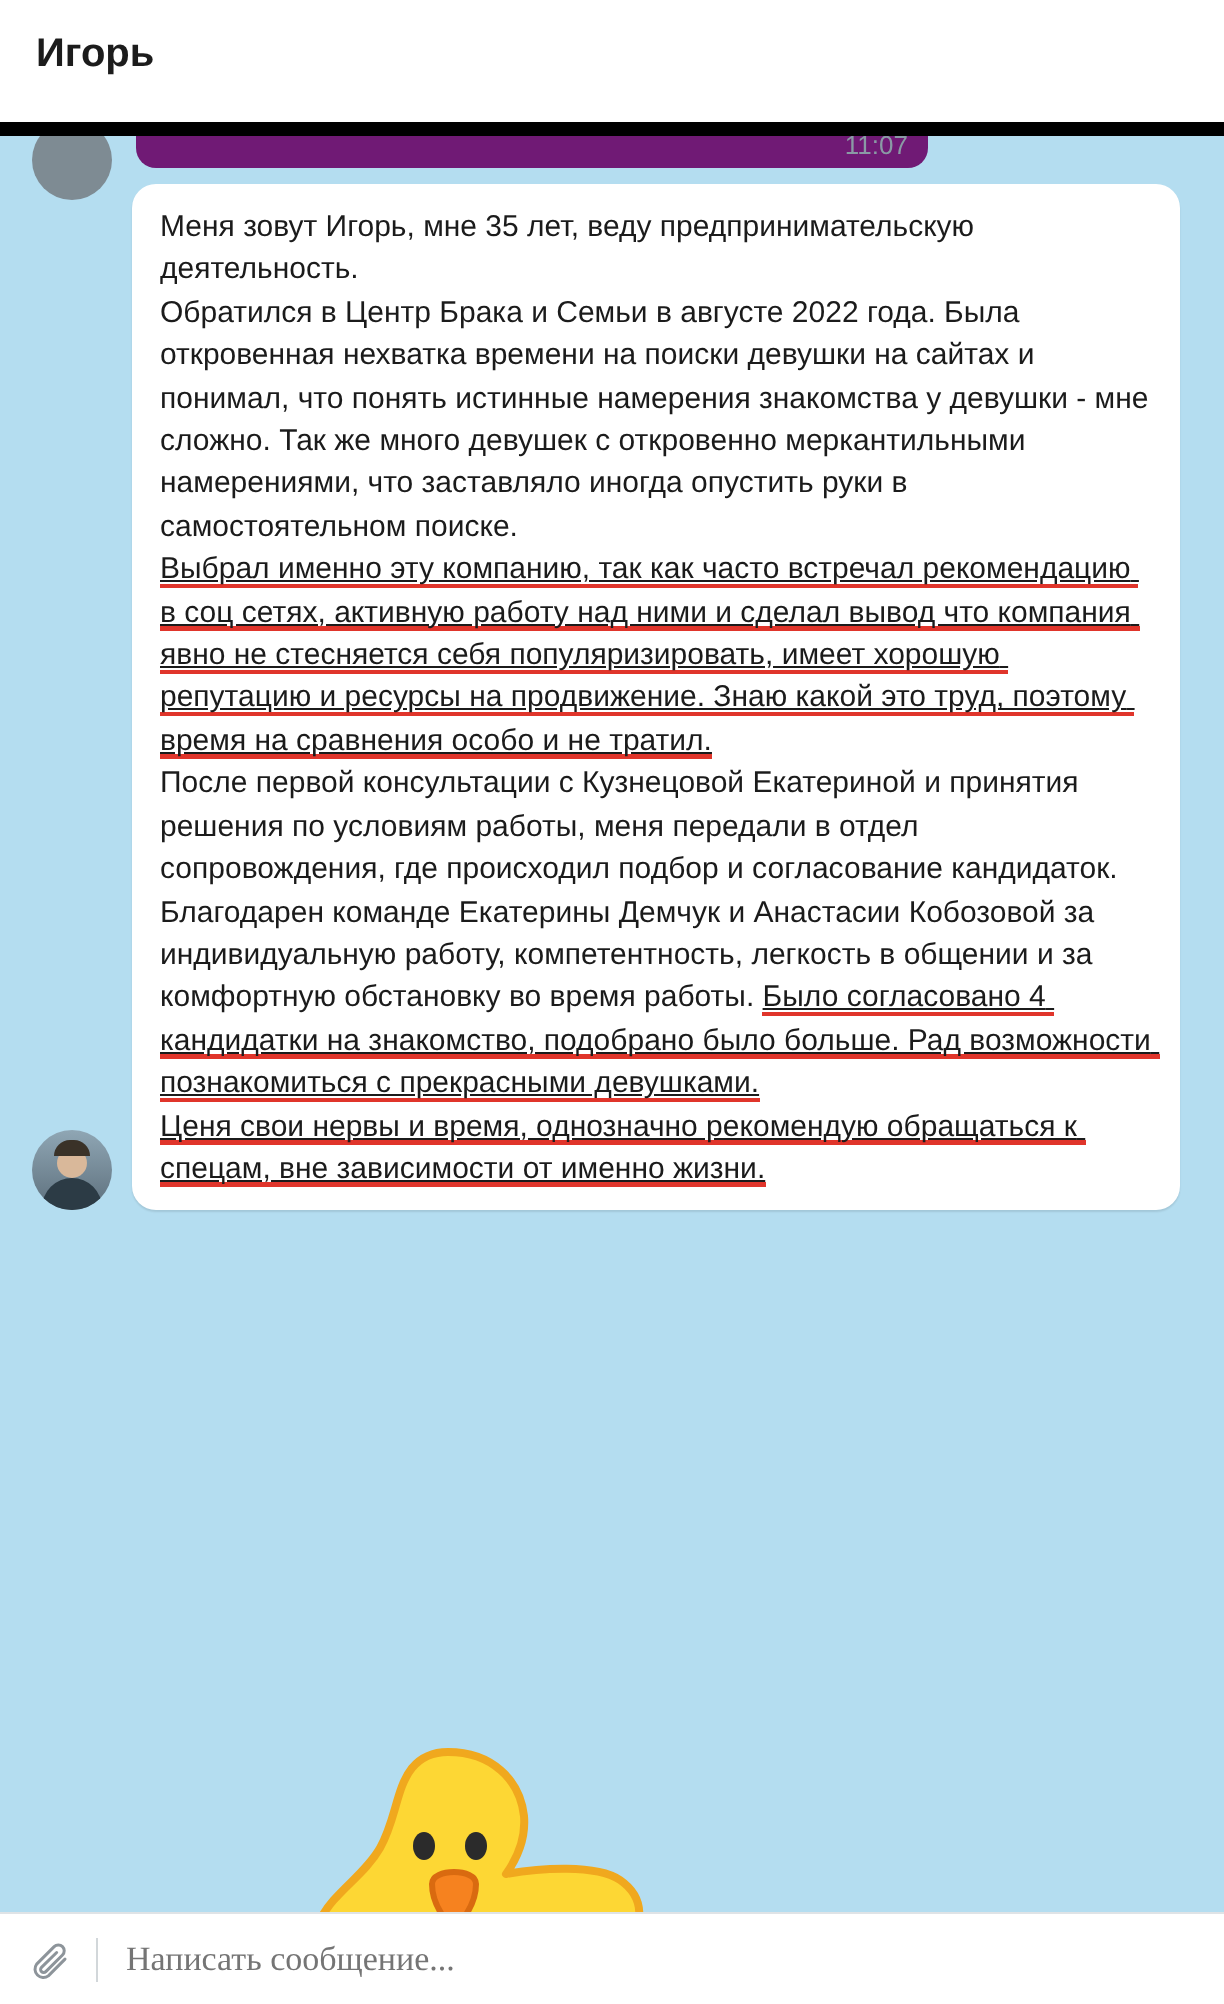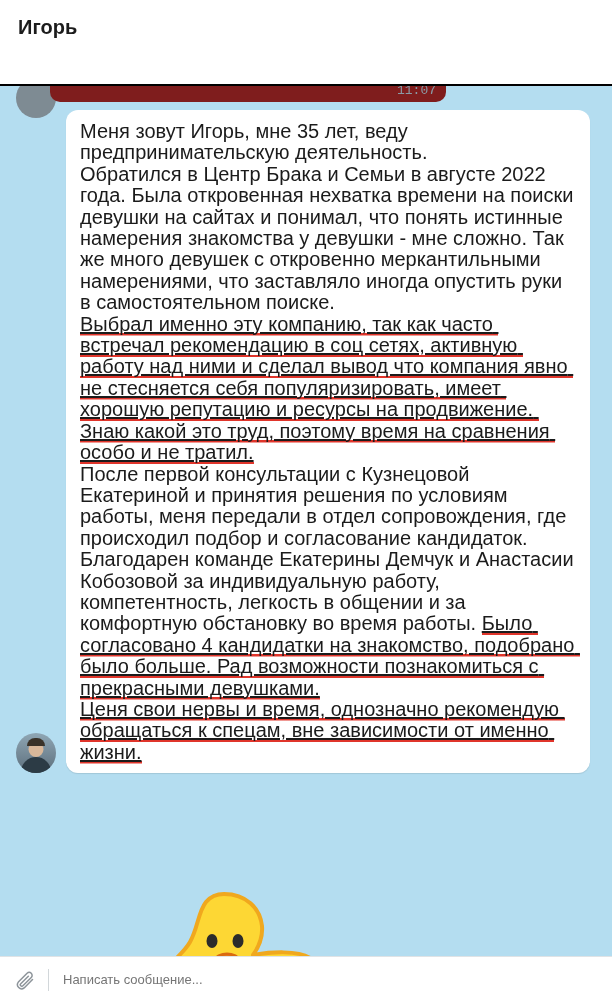--- a/index.html
+++ b/index.html
@@ -14,23 +14,23 @@
     position: relative;
     width: 612px; height: 1002px;
     background: #ffffff;
     display: flex;
     flex-direction: column;
   }
 
   
   .header {
     flex: 0 0 auto;
-    height: 86px;
-    background: #ffffff;
-    border-bottom: 2px solid #000000;
+    height: 68px;
+    background: #ffffff;
+    border-bottom: 7px solid #000000;
     padding: 14px 18px 10px 18px;
   }
   .header-title {
     font-size: 20px;
     font-weight: bold;
     color: #1c1c1c;
     line-height: 26px;
   }
   .header-subtitle {
     font-size: 17px;
@@ -48,27 +48,26 @@
   }
   .chat-scroll {
     position: absolute;
     inset: 0;
     padding: 0 10px 0 10px;
   }
 
   
   .prev-bubble {
     position: absolute;
-    left: 50px;
+    left: 68px;
     top: -16px;
     width: 396px;
     height: 32px;
-    background: #7f1d1d;
+    background: #701a75;
     border-radius: 10px;
-    font-family: Liberation Mono, monospace;
   }
   .prev-bubble .time-chip {
     position: absolute;
     right: 10px;
     bottom: 4px;
     font-size: 13px;
     color: #8a9aa5;
   }
   .prev-avatar {
     position: absolute;
@@ -123,21 +122,21 @@
     position: relative;
     margin-left: 66px;
     margin-right: 22px;
     background: #ffffff;
     border-radius: 12px;
     padding: 11px 14px 10px 14px;
     box-shadow: 0 1px 1px rgba(0,0,0,0.10);
   }
   .bubble p {
     margin: 0;
-    font-size: 20px;
+    font-size: 15px;
     line-height: 21.4px;
     color: #1b1b1b;
     white-space: pre-wrap;
   }
   .bubble .u {
     
     background-image: linear-gradient(#e0352b, #e0352b);
     background-repeat: no-repeat;
     background-size: 100% 2.5px;
     background-position: 0 100%;
@@ -181,23 +180,23 @@
   .composer-divider {
     width: 1px;
     height: 22px;
     background: #d2d7da;
     margin: 0 12px 0 12px;
   }
   .composer-input {
     flex: 1 1 auto;
     border: none;
     outline: none;
-    font-size: 13px;
+    font-size: 17px;
     color: #9aa0a6;
-    font-family: Liberation Sans, sans-serif;
+    font-family: Liberation Serif, serif;
     background: transparent;
   }
 </style>
 </head>
 <body>
 
 <div class="app">
 
   <div class="header">
     <div class="header-title">Игорь</div>

